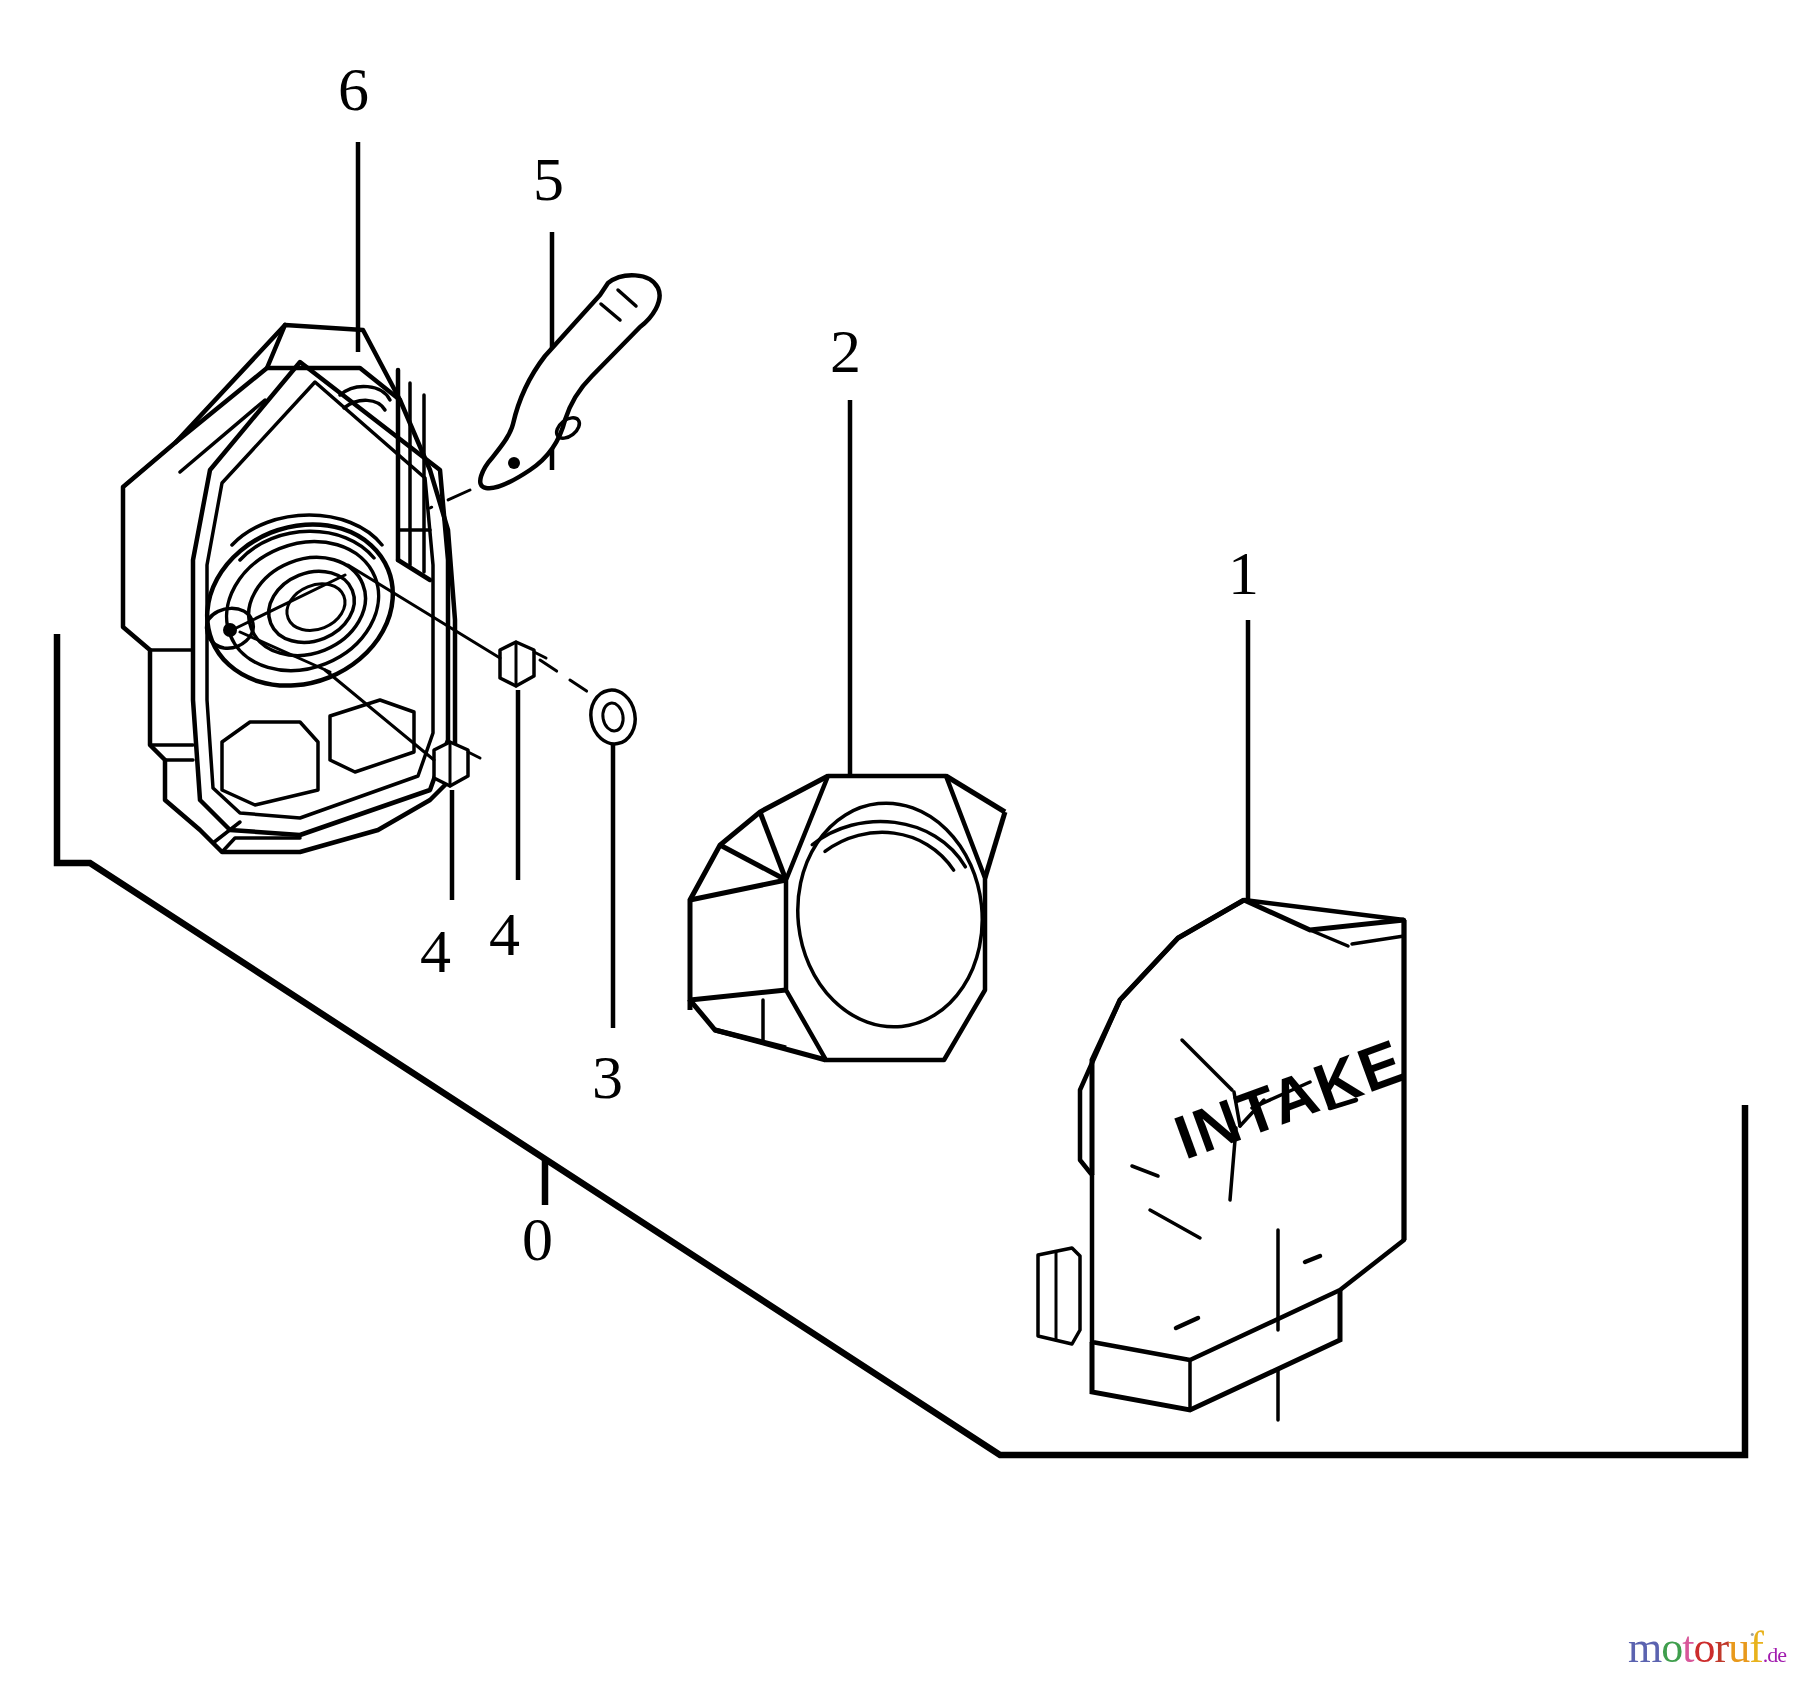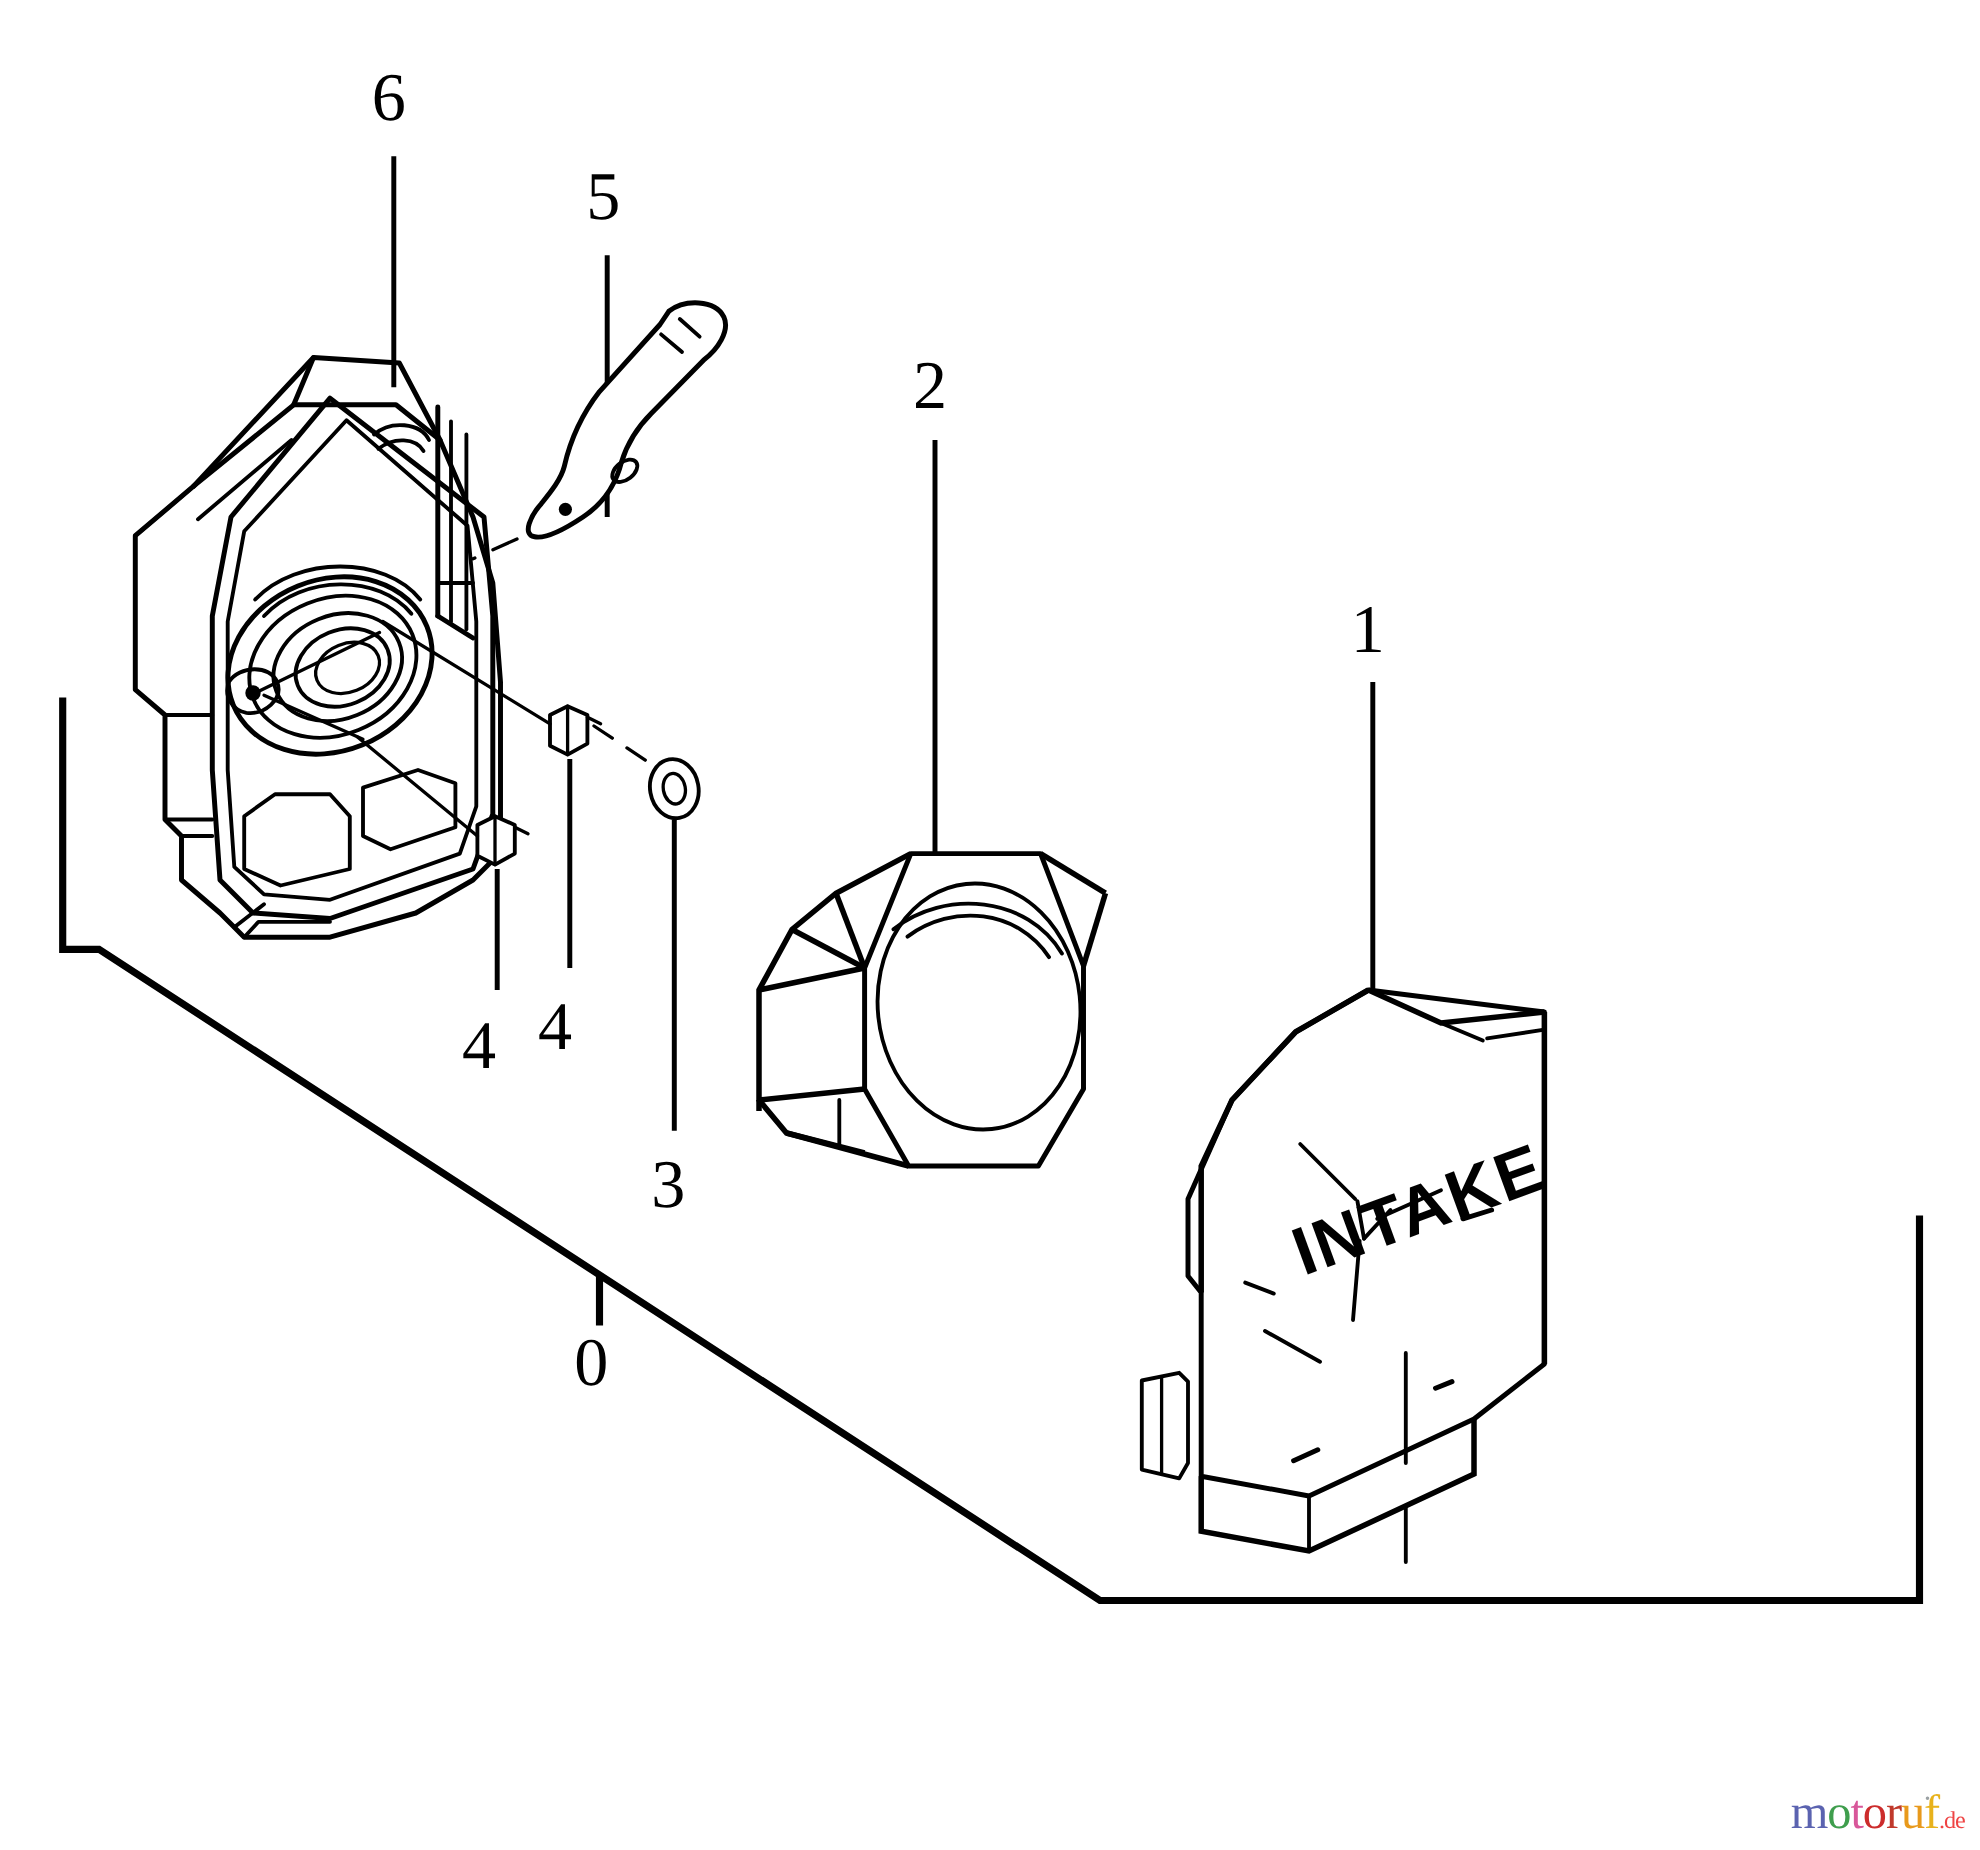--- a/index.html
+++ b/index.html
@@ -37,21 +37,21 @@
     left: 1628px;
     top: 1626px;
     font-family: "Liberation Serif", serif;
     font-size: 44px;
     letter-spacing: -1px;
     line-height: 1;
     white-space: nowrap;
   }
   #logo .dotbit {
     font-size: 22px;
-    color: #ef4444;
+    color: #a21caf;
   }
   #logo .tiny-dot {
     position: absolute;
     left: 122px;
     top: 2px;
     font-size: 13px;
     color: #9aa0a3;
   }
 </style>
 </head>

